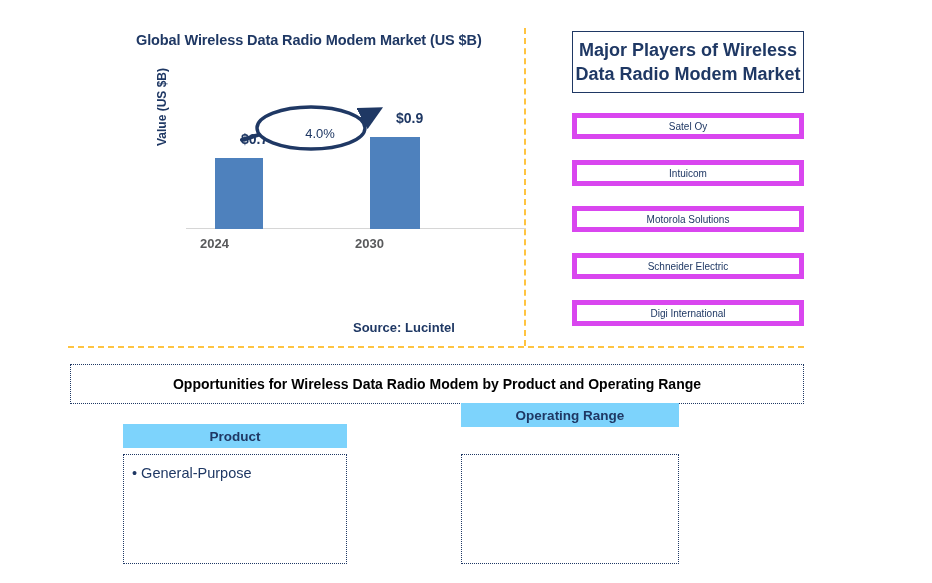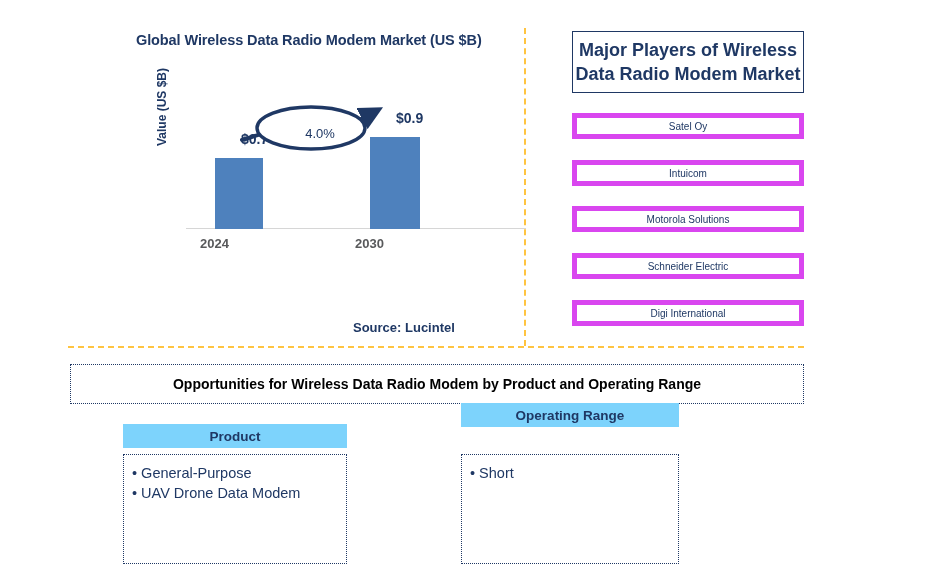--- a/index.html
+++ b/index.html
@@ -202,19 +202,17 @@
 </div>
 <div class="player-box" style="top:300px">
   <span>Digi International</span>
 </div>
 
 <div class="abs" id="opportunities-box">Opportunities for Wireless Data Radio Modem by Product and Operating Range</div>
 
 <div class="cat-header" id="product-header">Product</div>
 <div class="cat-body" id="product-body">
   <div class="cat-item">• General-Purpose</div>
-  <div class="cat-item">• UAV Drone Data Modem</div>
 </div>
 
 <div class="cat-header" id="range-header">Operating Range</div>
 <div class="cat-body" id="range-body">
-  <div class="cat-item">• Short</div>
 </div>
 
 </body></html>

